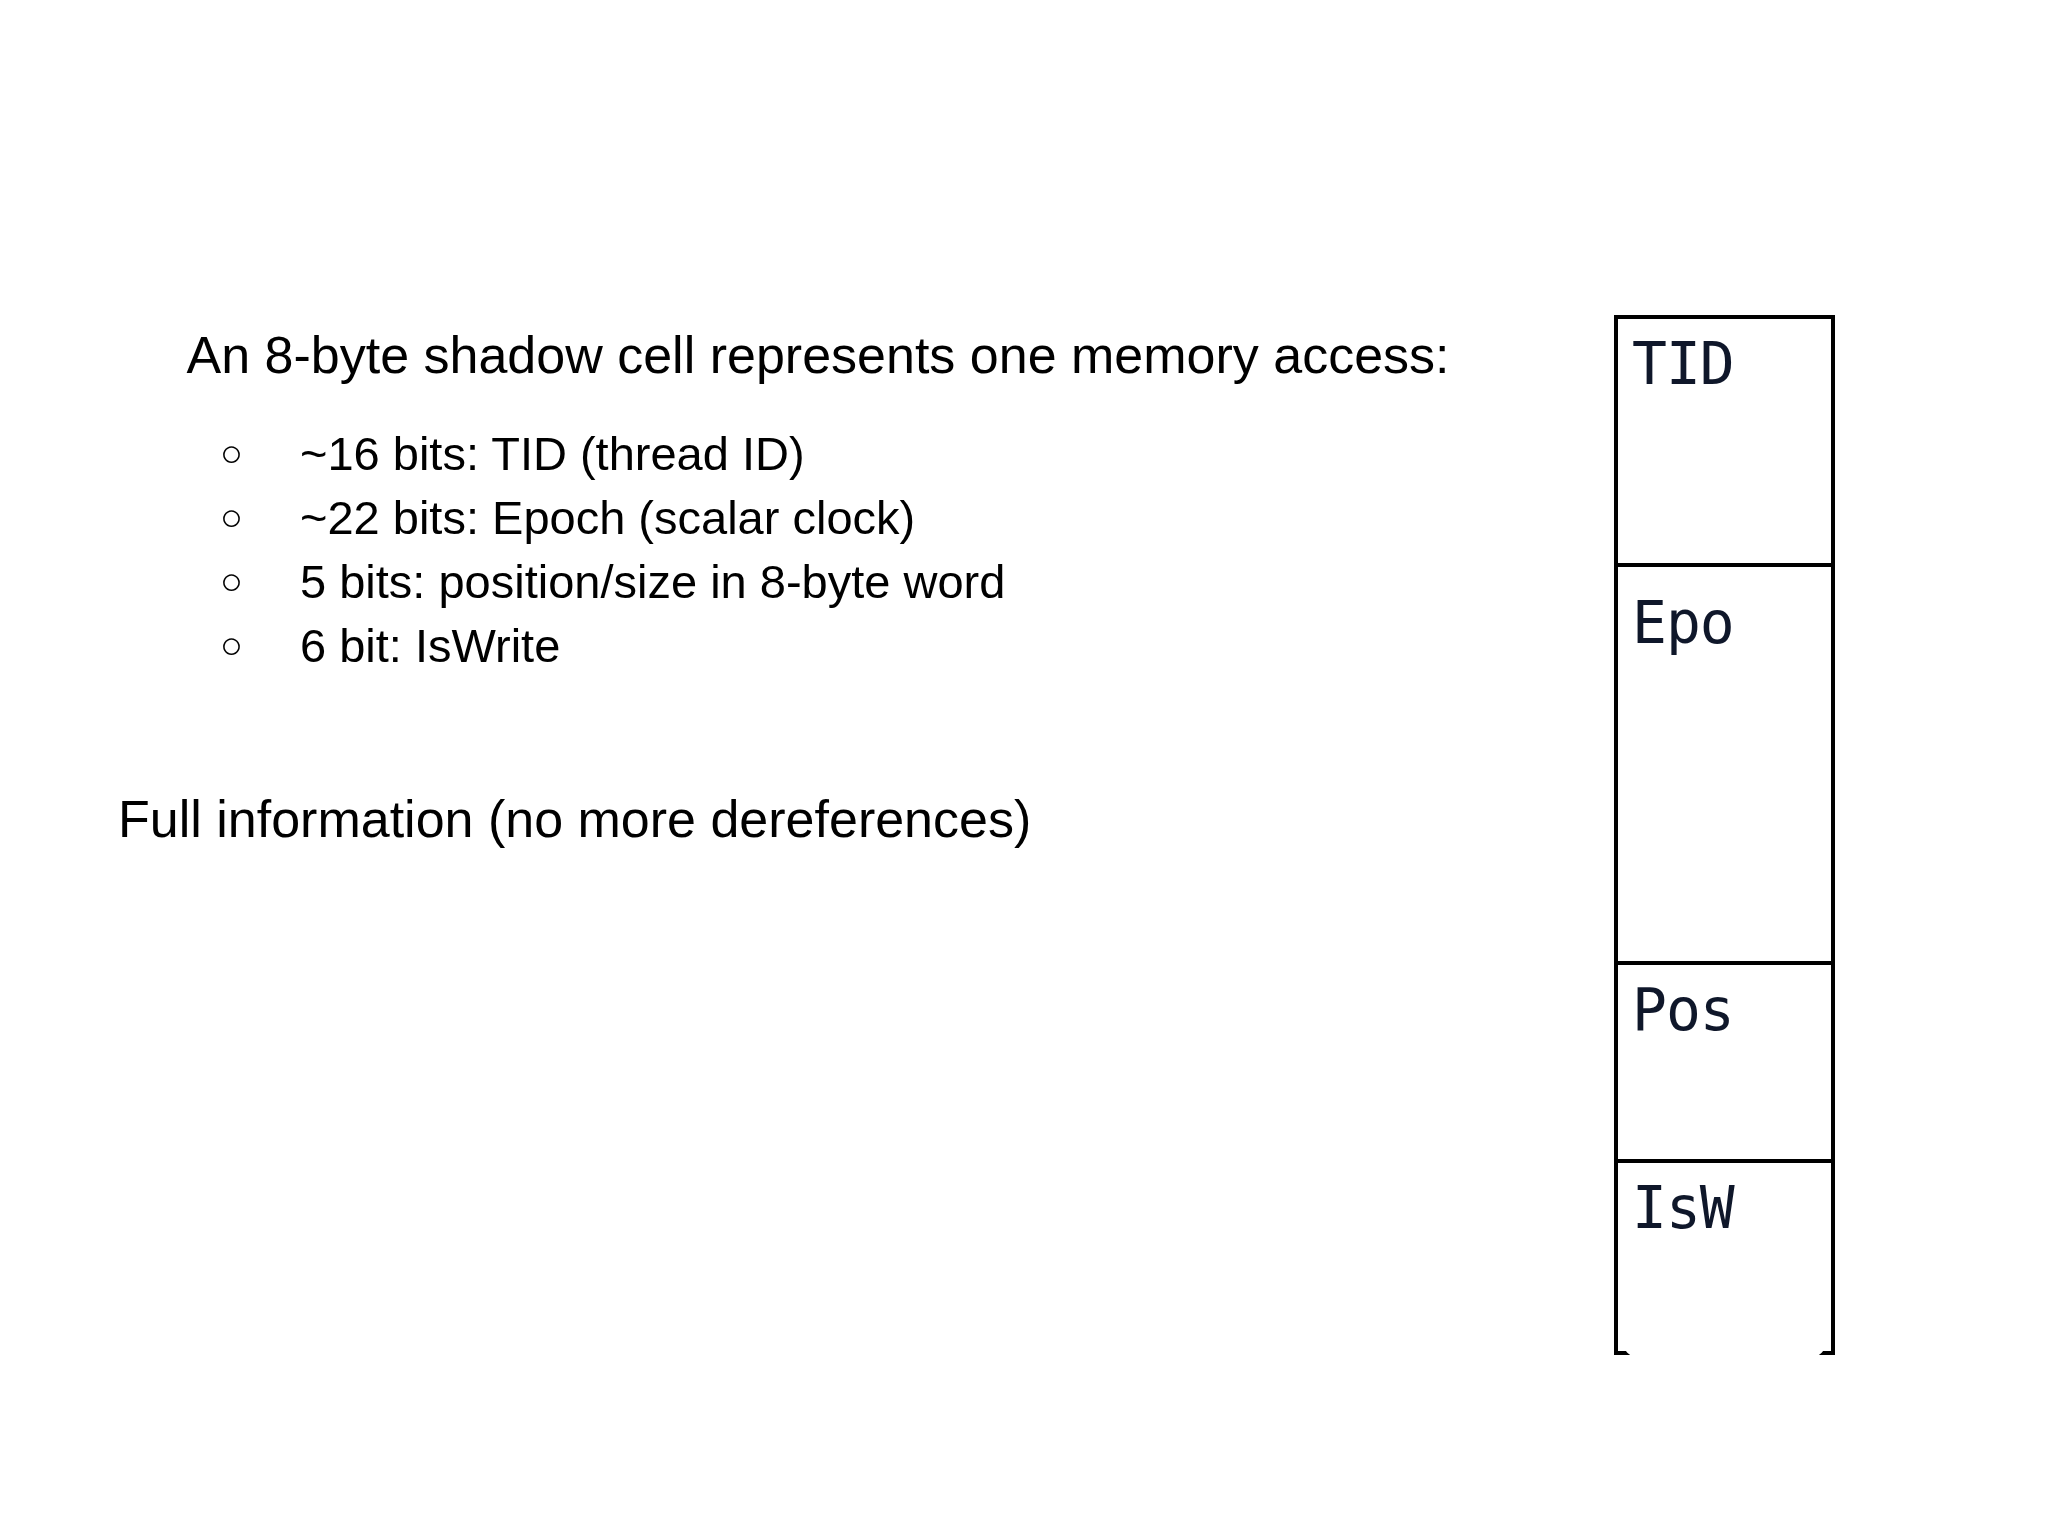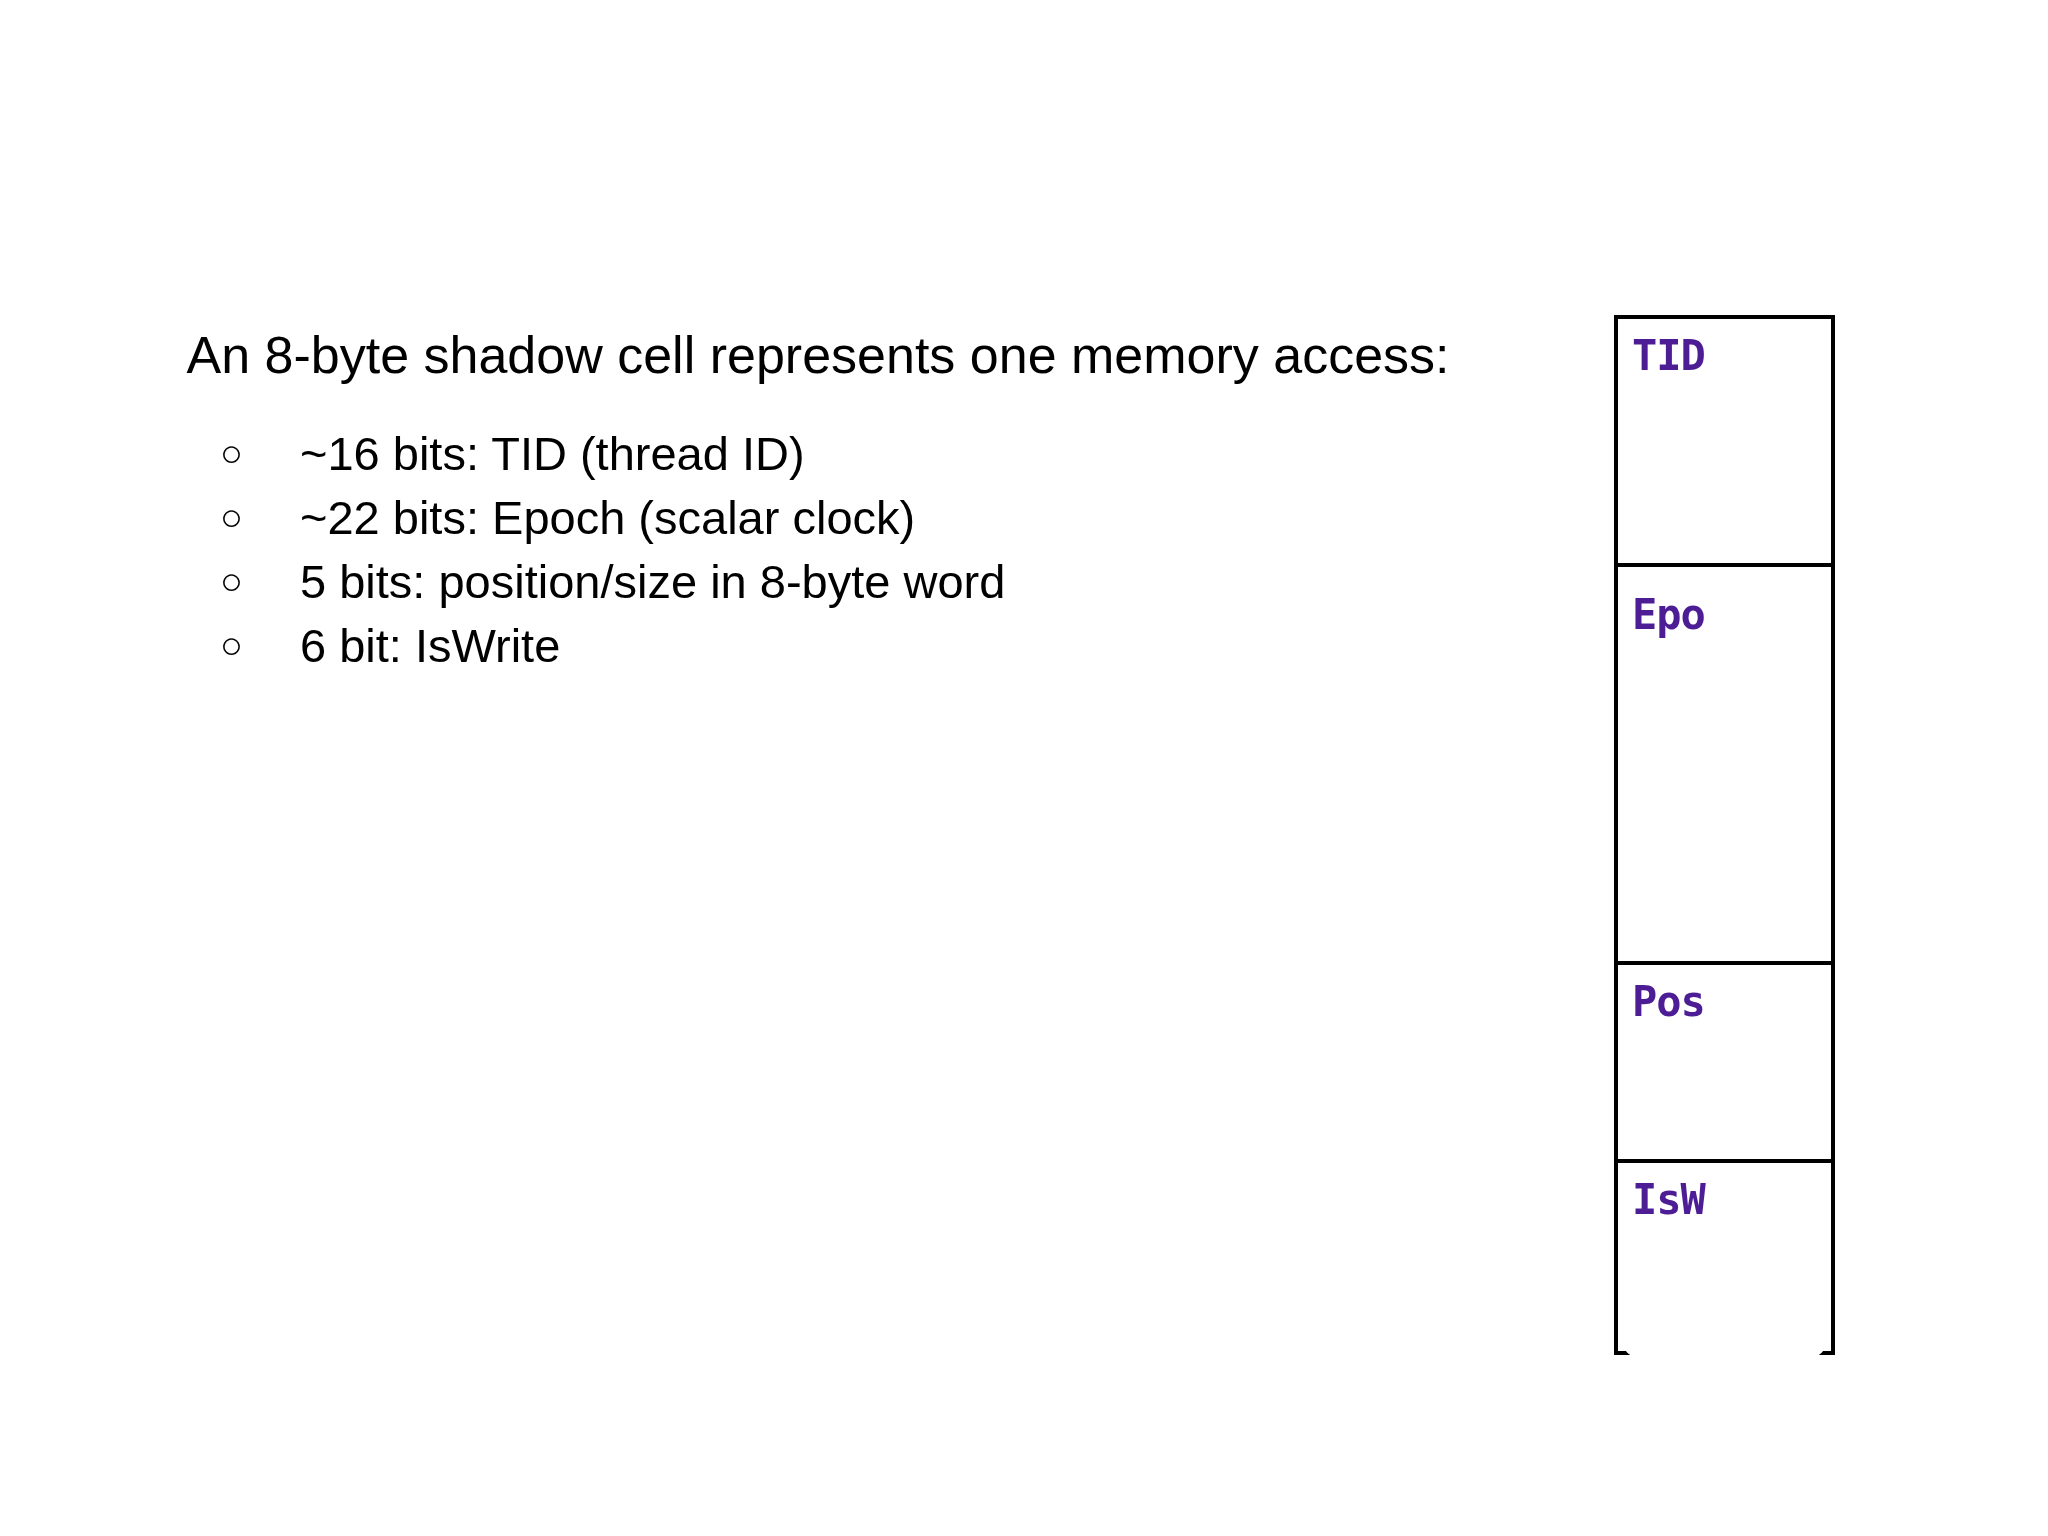--- a/index.html
+++ b/index.html
@@ -111,25 +111,25 @@
 
   #shadow-cell-diagram .cell:last-child {
     border-bottom: none;
   }
 
   #shadow-cell-diagram .cell-label {
     position: absolute;
     left: 14px;
     top: 16px;
     font-family: "DejaVu Sans Mono", "Liberation Mono", monospace;
-    font-weight: bold;
-    font-size: 42px;
+    font-weight: normal;
+    font-size: 58px;
     line-height: 1.0;
     letter-spacing: -1px;
-    color: #4c1d95;
+    color: #0f172a;
     white-space: nowrap;
   }
 
   
   #cell-tid  { height: 24.0%; }
   #cell-epo  { height: 37.5%; margin-top: 11px; }
   #cell-pos  { height: 19.2%; padding-left: 20px; }
   #cell-isw  { height: 19.3%; border-radius: 32px; }
 </style>
 </head>
@@ -154,20 +154,21 @@
       <li>
         <span class="bullet-marker">○</span>
         <span class="bullet-text">5 bits: position/size in 8-byte word</span>
       </li>
       <li>
         <span class="bullet-marker">○</span>
         <span class="bullet-text">6 bit: IsWrite</span>
       </li>
     </ul>
 
+    <p class="para" id="closing-paragraph">Full information (no more dereferences)</p>
 
   </div>
 
   <div id="shadow-cell-diagram">
 
     <div class="cell" id="cell-tid">
       <span class="cell-label">TID</span>
     </div>
 
     <div class="cell" id="cell-epo">

